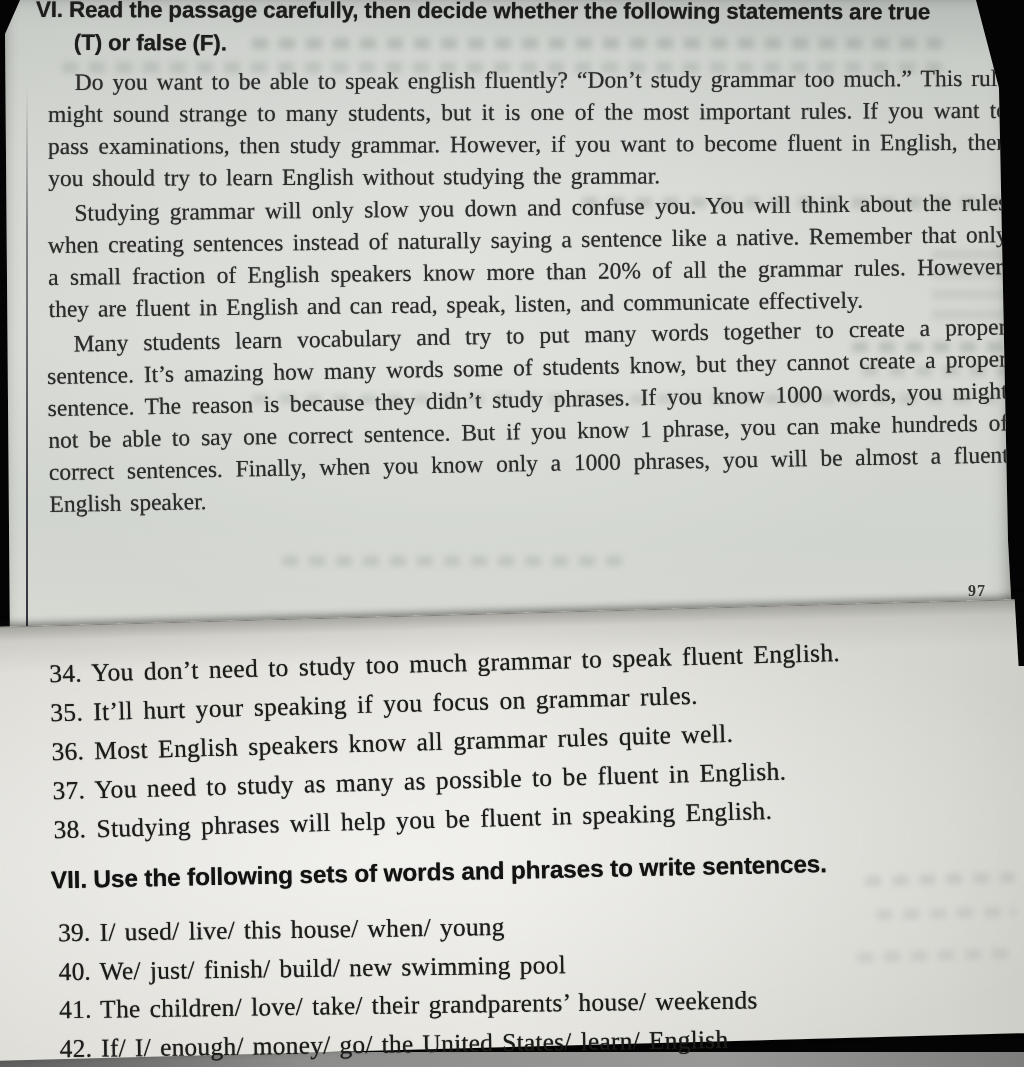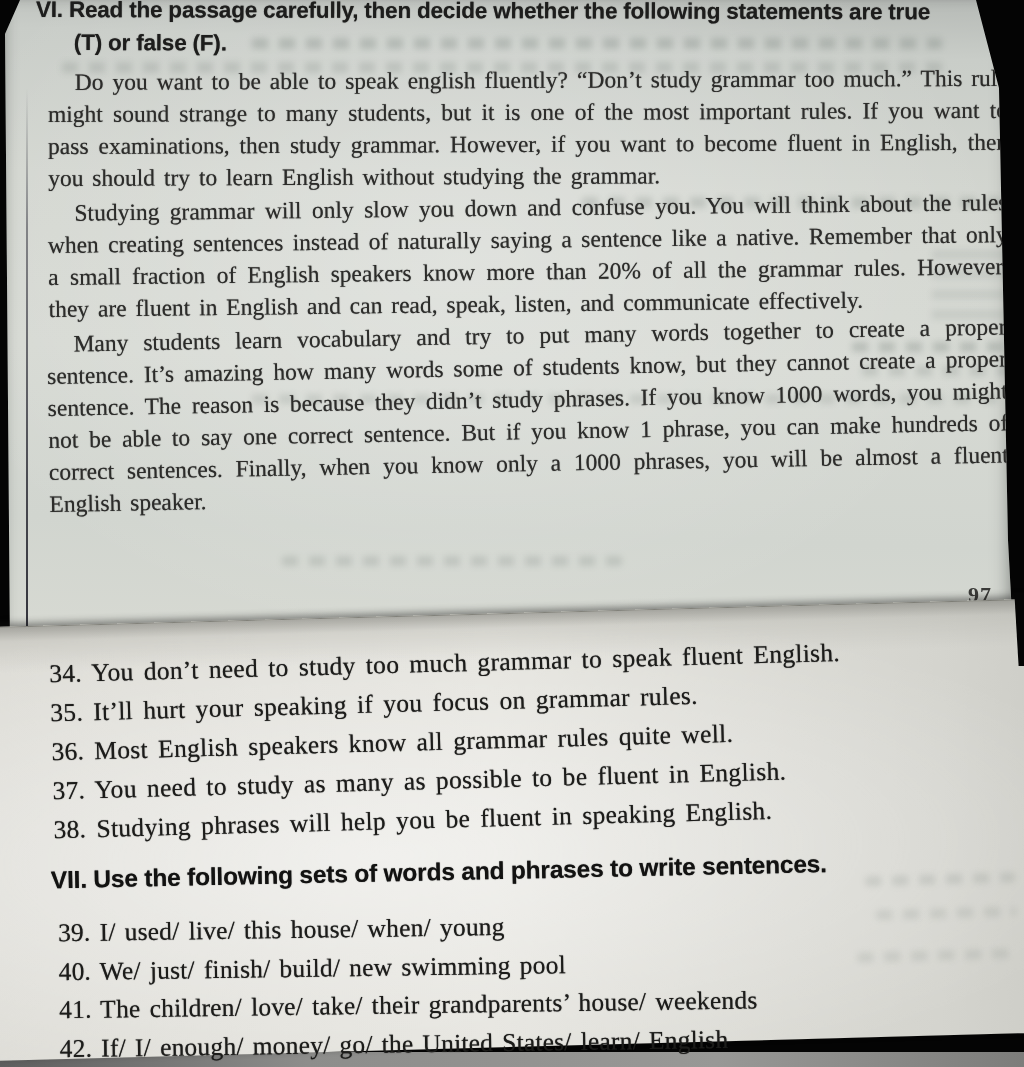--- a/index.html
+++ b/index.html
@@ -36,21 +36,21 @@
   }
   .passage p{
     margin:0 0 3px 0;text-align:justify;text-indent:27px;
     word-spacing:3px;transform-origin:left center;
   }
   .passage p.p1{transform:rotate(-0.25deg);}
   .passage p.p2{transform:rotate(-0.65deg);}
   .passage p.p3{transform:rotate(-1.05deg);}
   .pageno{
     position:absolute;left:966px;top:582px;
-    font-weight:bold;font-size:22px;color:#3a3a38;letter-spacing:1px;
+    font-weight:bold;font-size:16px;color:#3a3a38;letter-spacing:1px;
   }
   
   .ghost{
     position:absolute;filter:blur(3px);opacity:0.55;border-radius:3px;
     background:repeating-linear-gradient(90deg, rgba(118,128,122,0.55) 0 16px, rgba(118,128,122,0) 16px 27px);
   }
   .g1{left:250px;top:38px;width:690px;height:11px;}
   .g2{left:60px;top:62px;width:880px;height:11px;opacity:0.4;}
   .g3{left:580px;top:197px;width:420px;height:11px;opacity:0.45;}
   .g4{left:850px;top:342px;width:158px;height:10px;}

